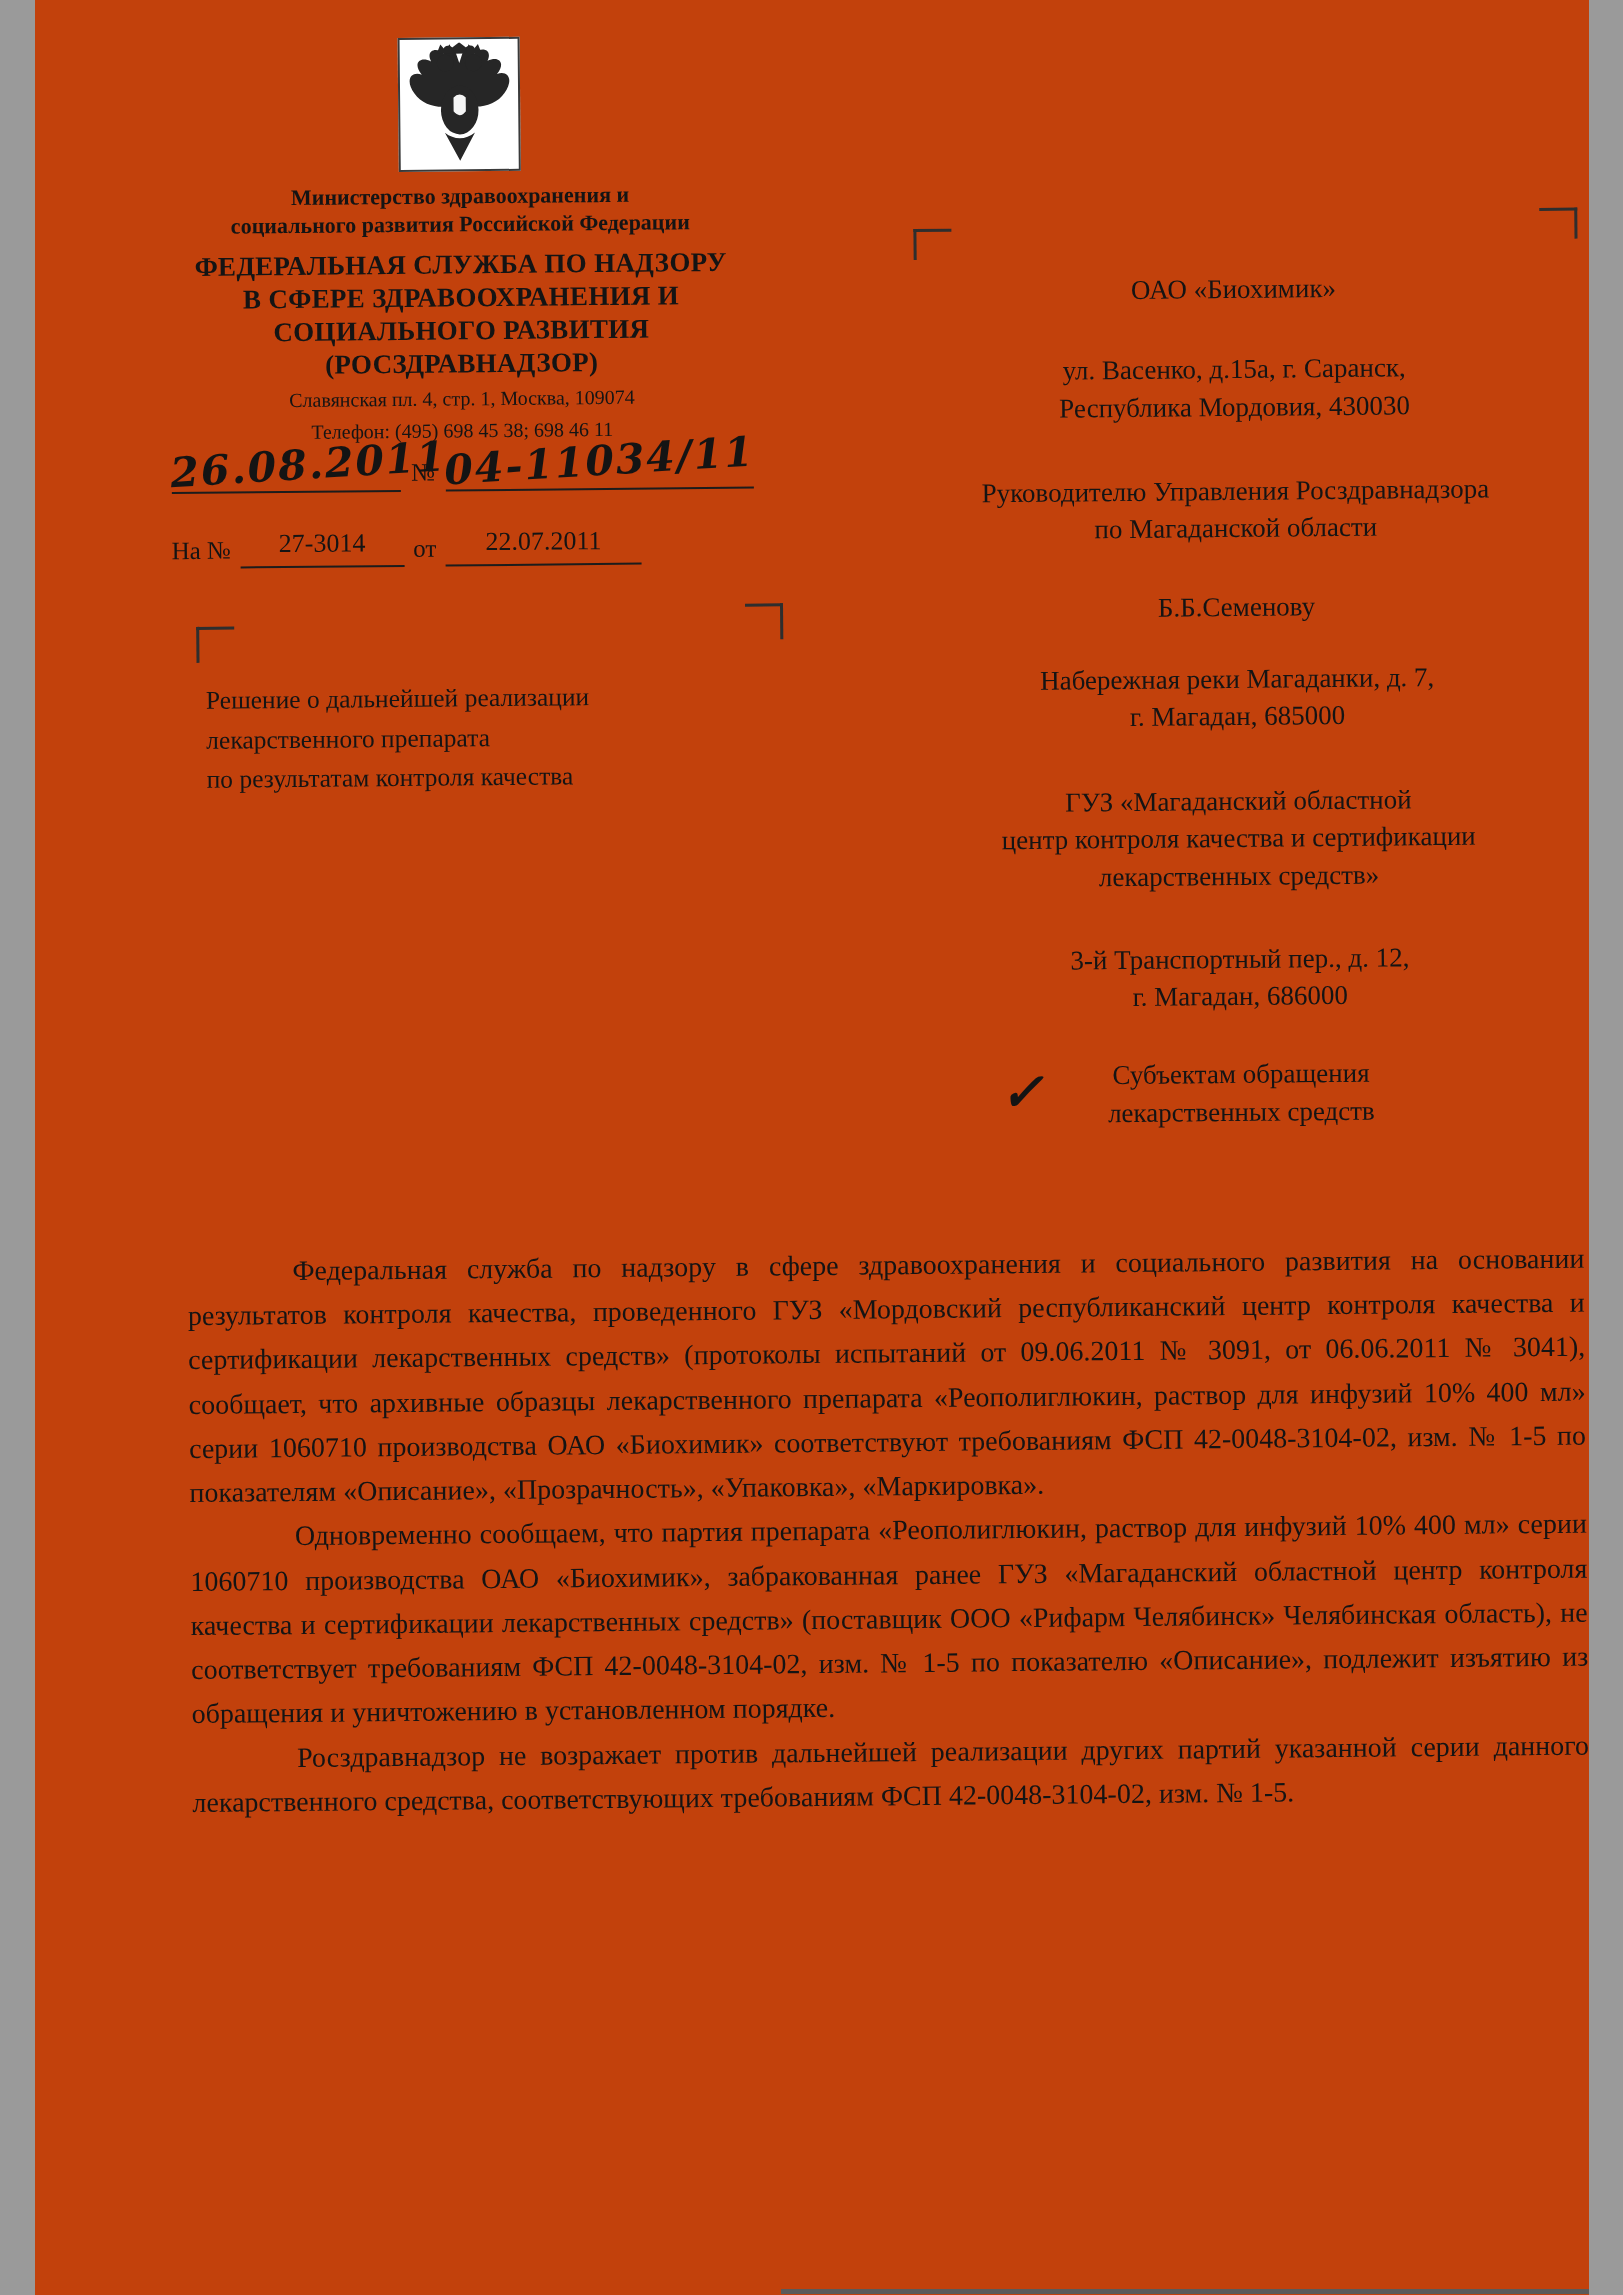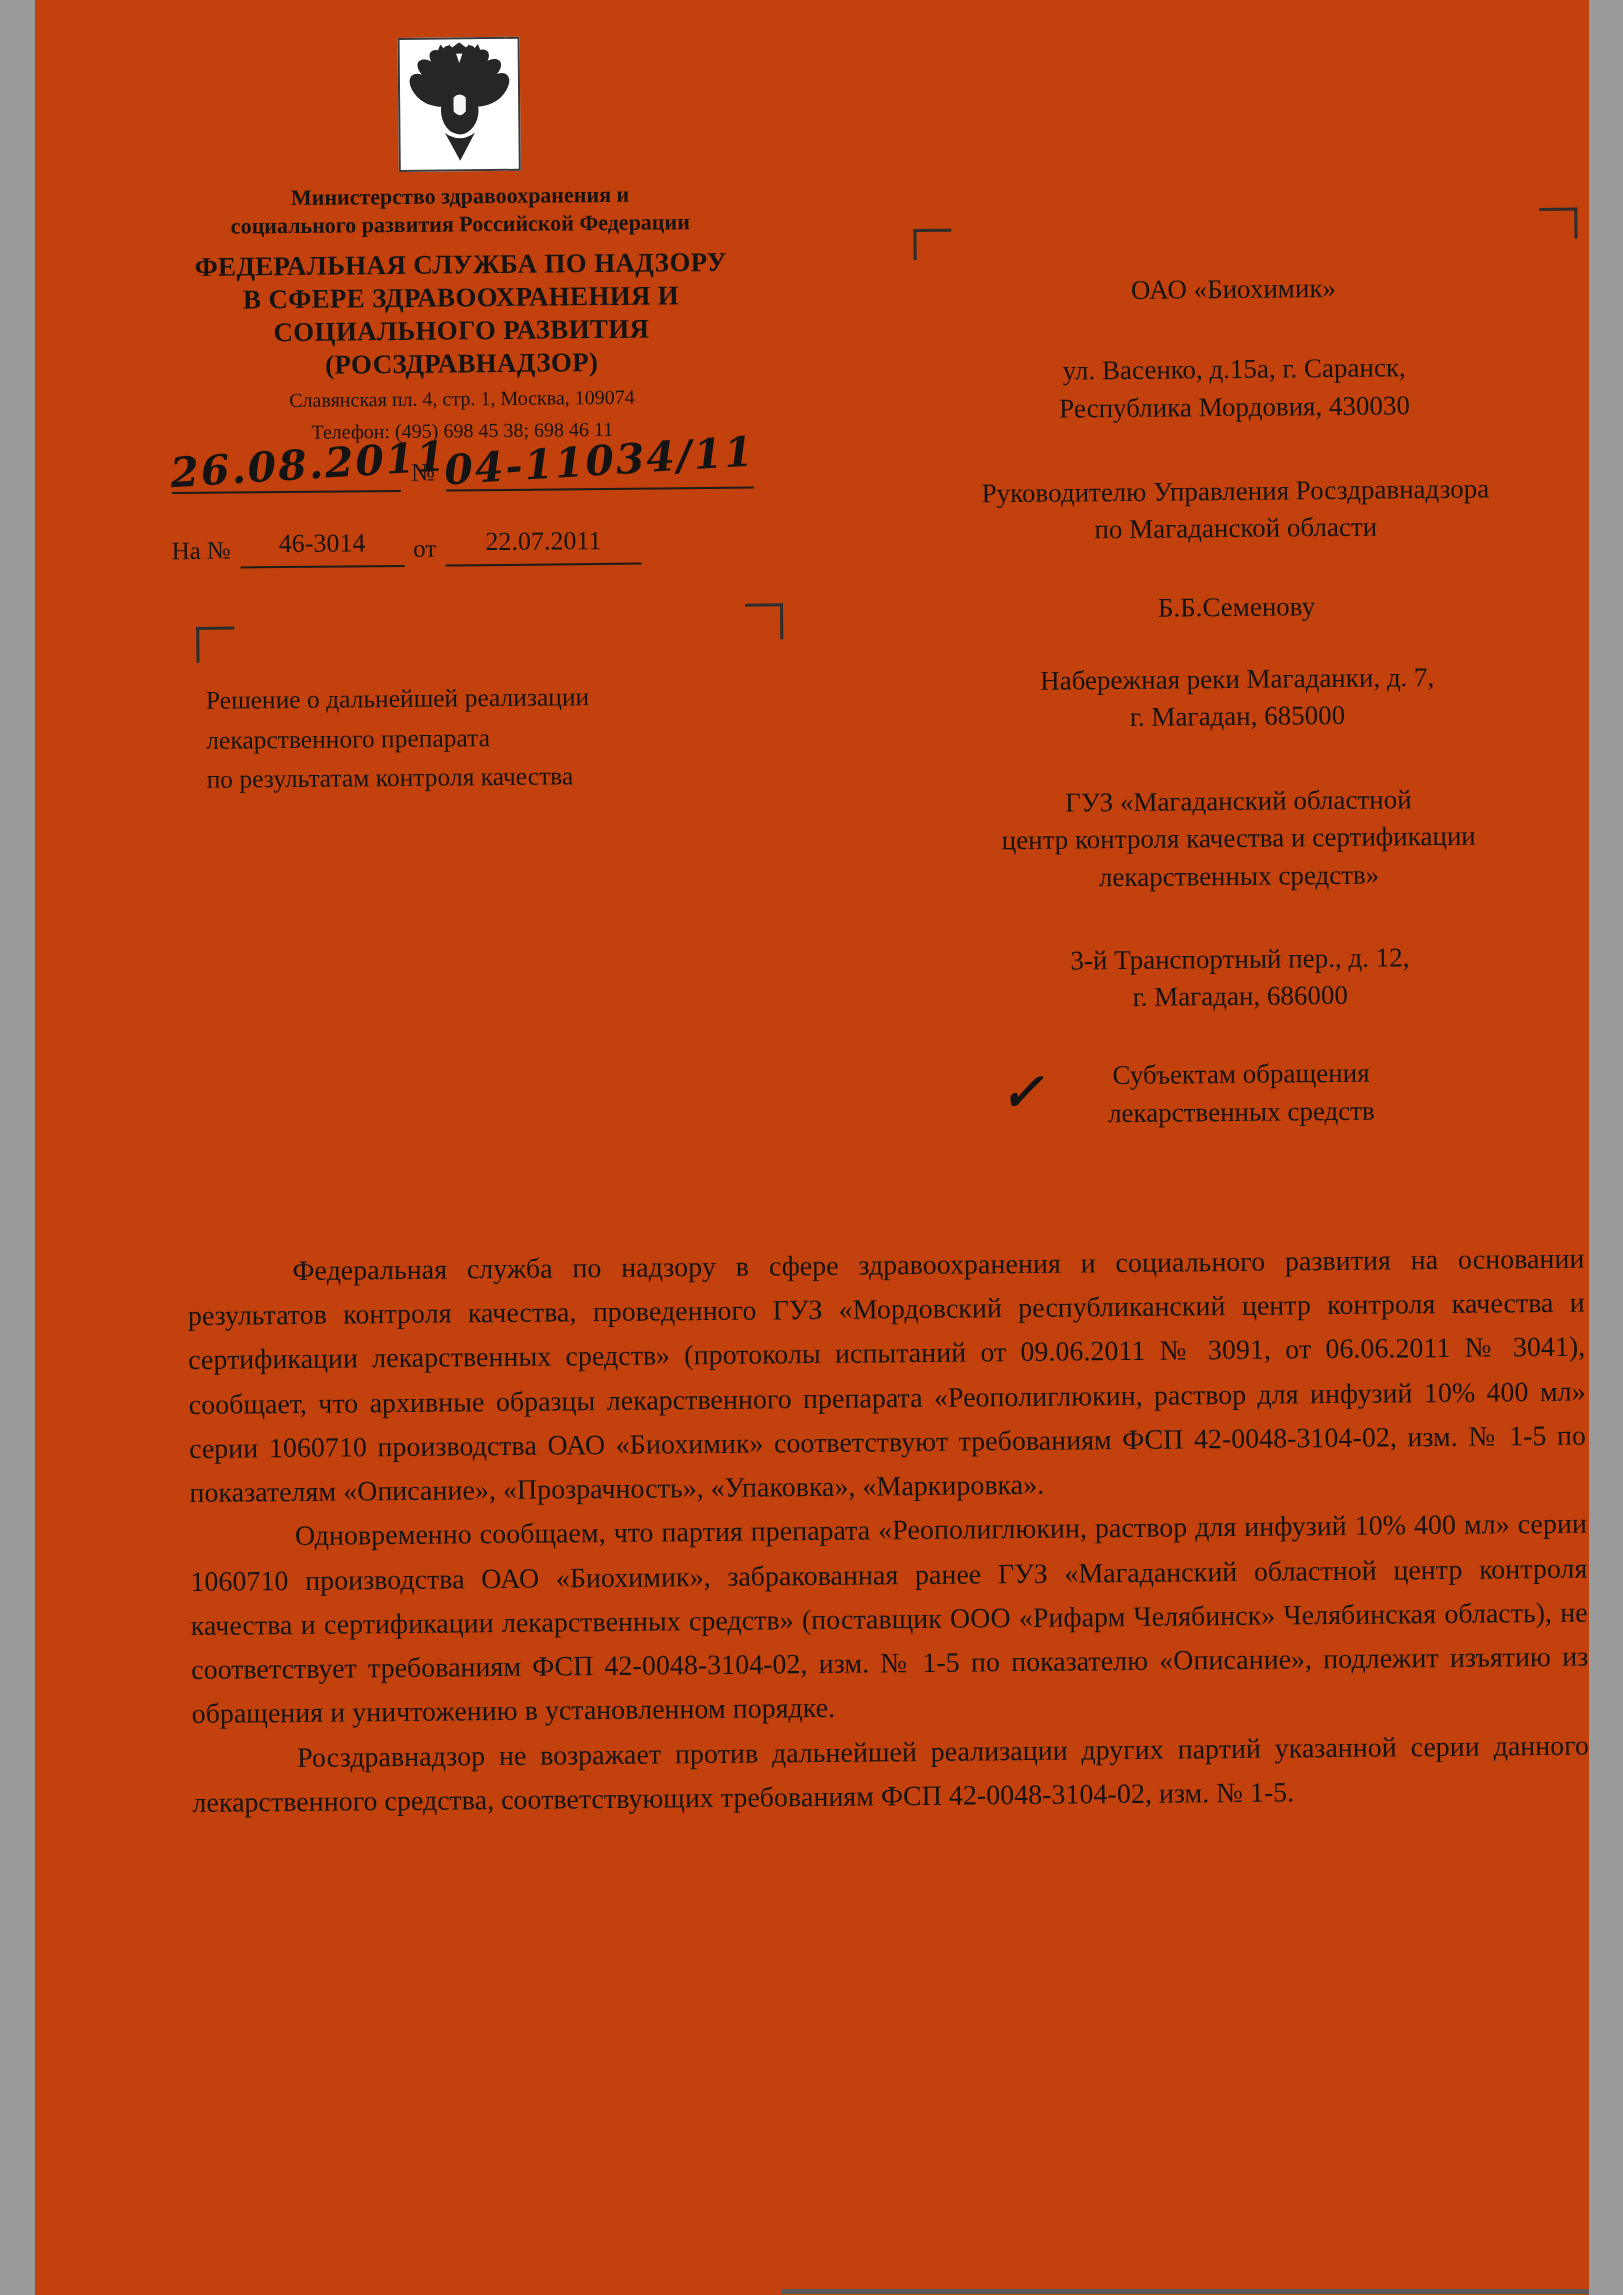--- a/index.html
+++ b/index.html
@@ -90,21 +90,21 @@
       </div>
       <div class="addr-line">Славянская пл. 4, стр. 1, Москва, 109074</div>
       <div class="addr-line">Телефон: (495) 698 45 38; 698 46 11</div>
     </div>
 
     <div class="outgoing">
       <span class="blank w350"><span class="hw">26.08.2011</span></span><span class="no-sign">№</span><span class="blank w460"><span class="hw">04-11034/11</span></span>
     </div>
 
     <div class="refrow">
-      <span class="lbl">На №</span><span class="blank w250"><span class="typed">46-3014</span></span><span class="lbl">от</span><span class="blank w300"><span class="typed">22.07.2011</span></span>
+      <span class="lbl">На №</span><span class="blank w250"><span class="typed">27-3014</span></span><span class="lbl">от</span><span class="blank w300"><span class="typed">22.07.2011</span></span>
     </div>
 
     <div class="crop tl" style="left:885px; top:230px; width:38px; height:31px;"></div>
     <div class="crop tr" style="left:1511px; top:215px; width:38px; height:31px;"></div>
     <div class="crop tl" style="left:164px; top:621px; width:38px; height:36px;"></div>
     <div class="crop tr" style="left:713px; top:603px; width:38px; height:36px;"></div>
 
     <div class="subject">
       <div>Решение о дальнейшей реализации</div>
       <div>лекарственного препарата</div>

